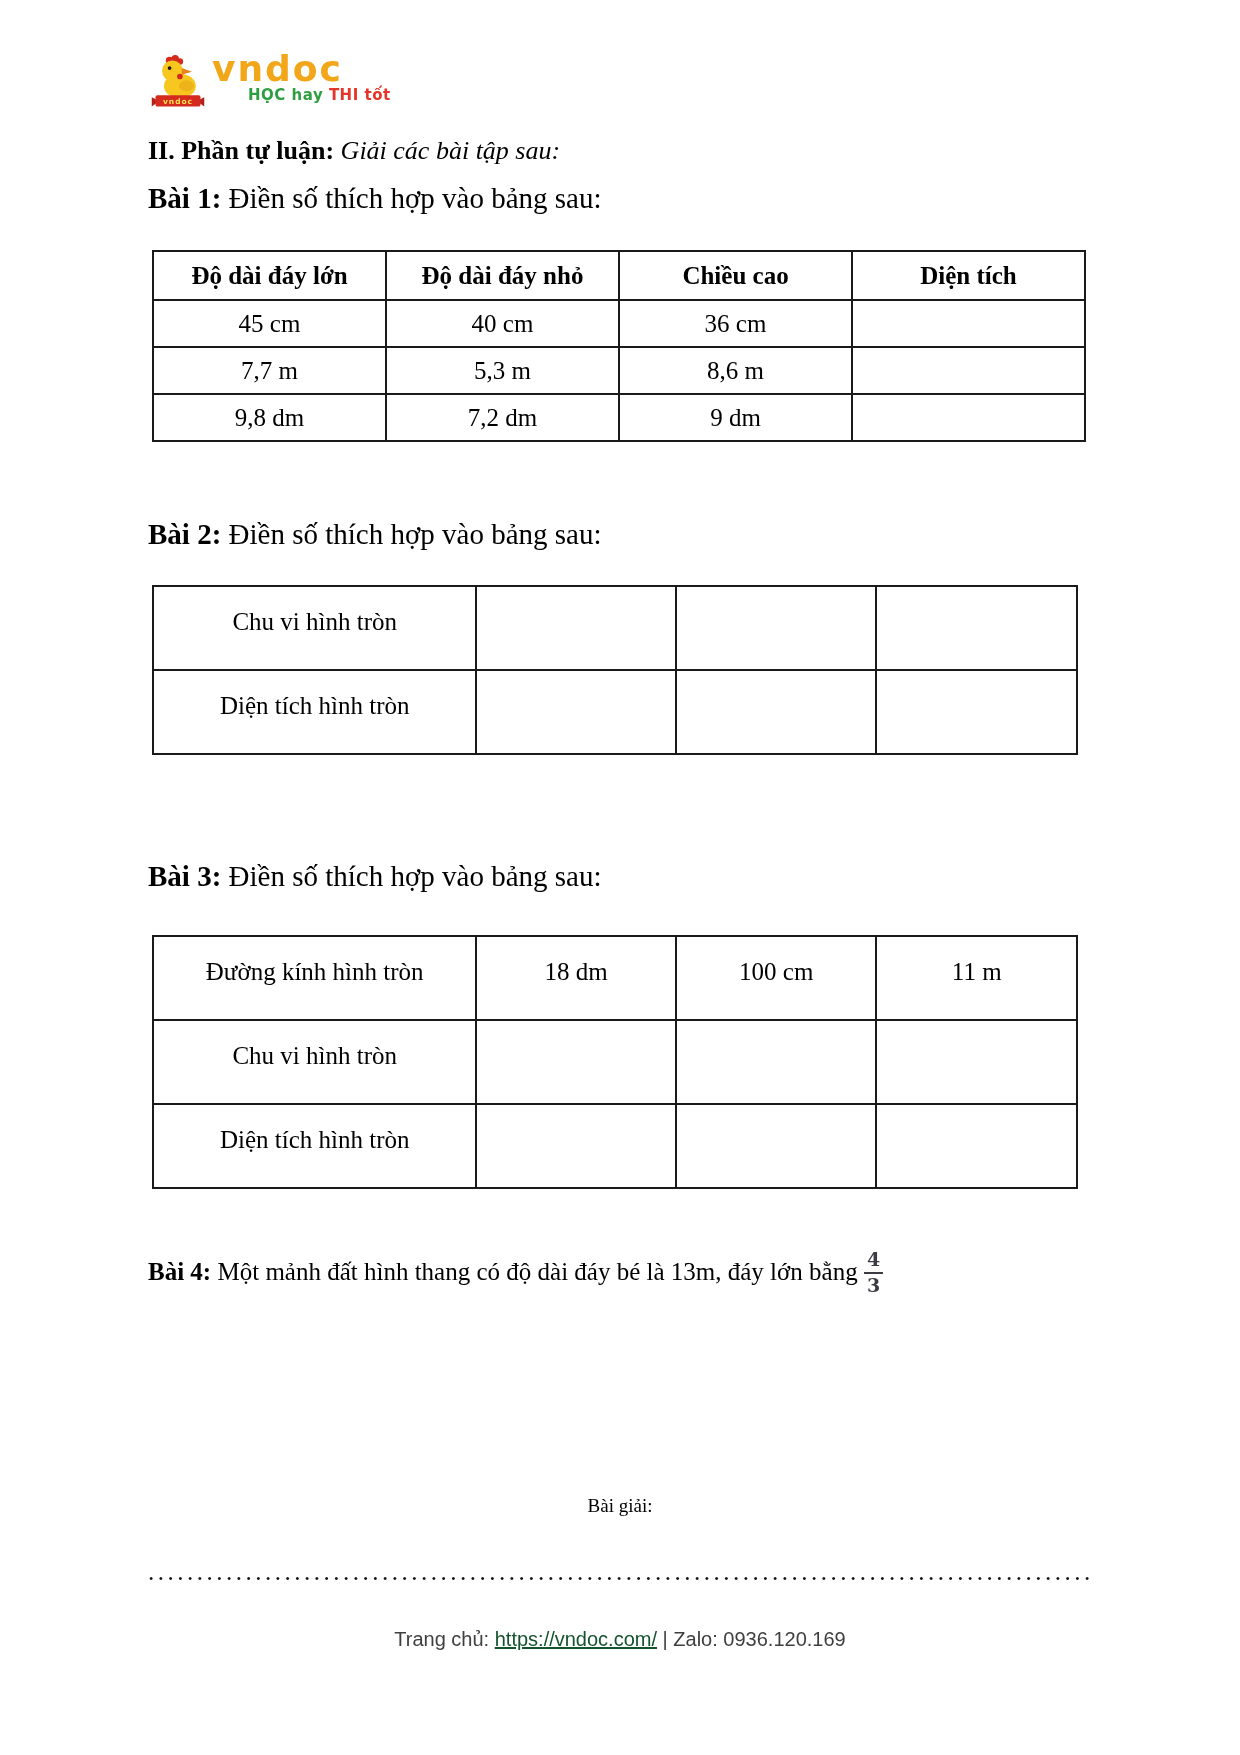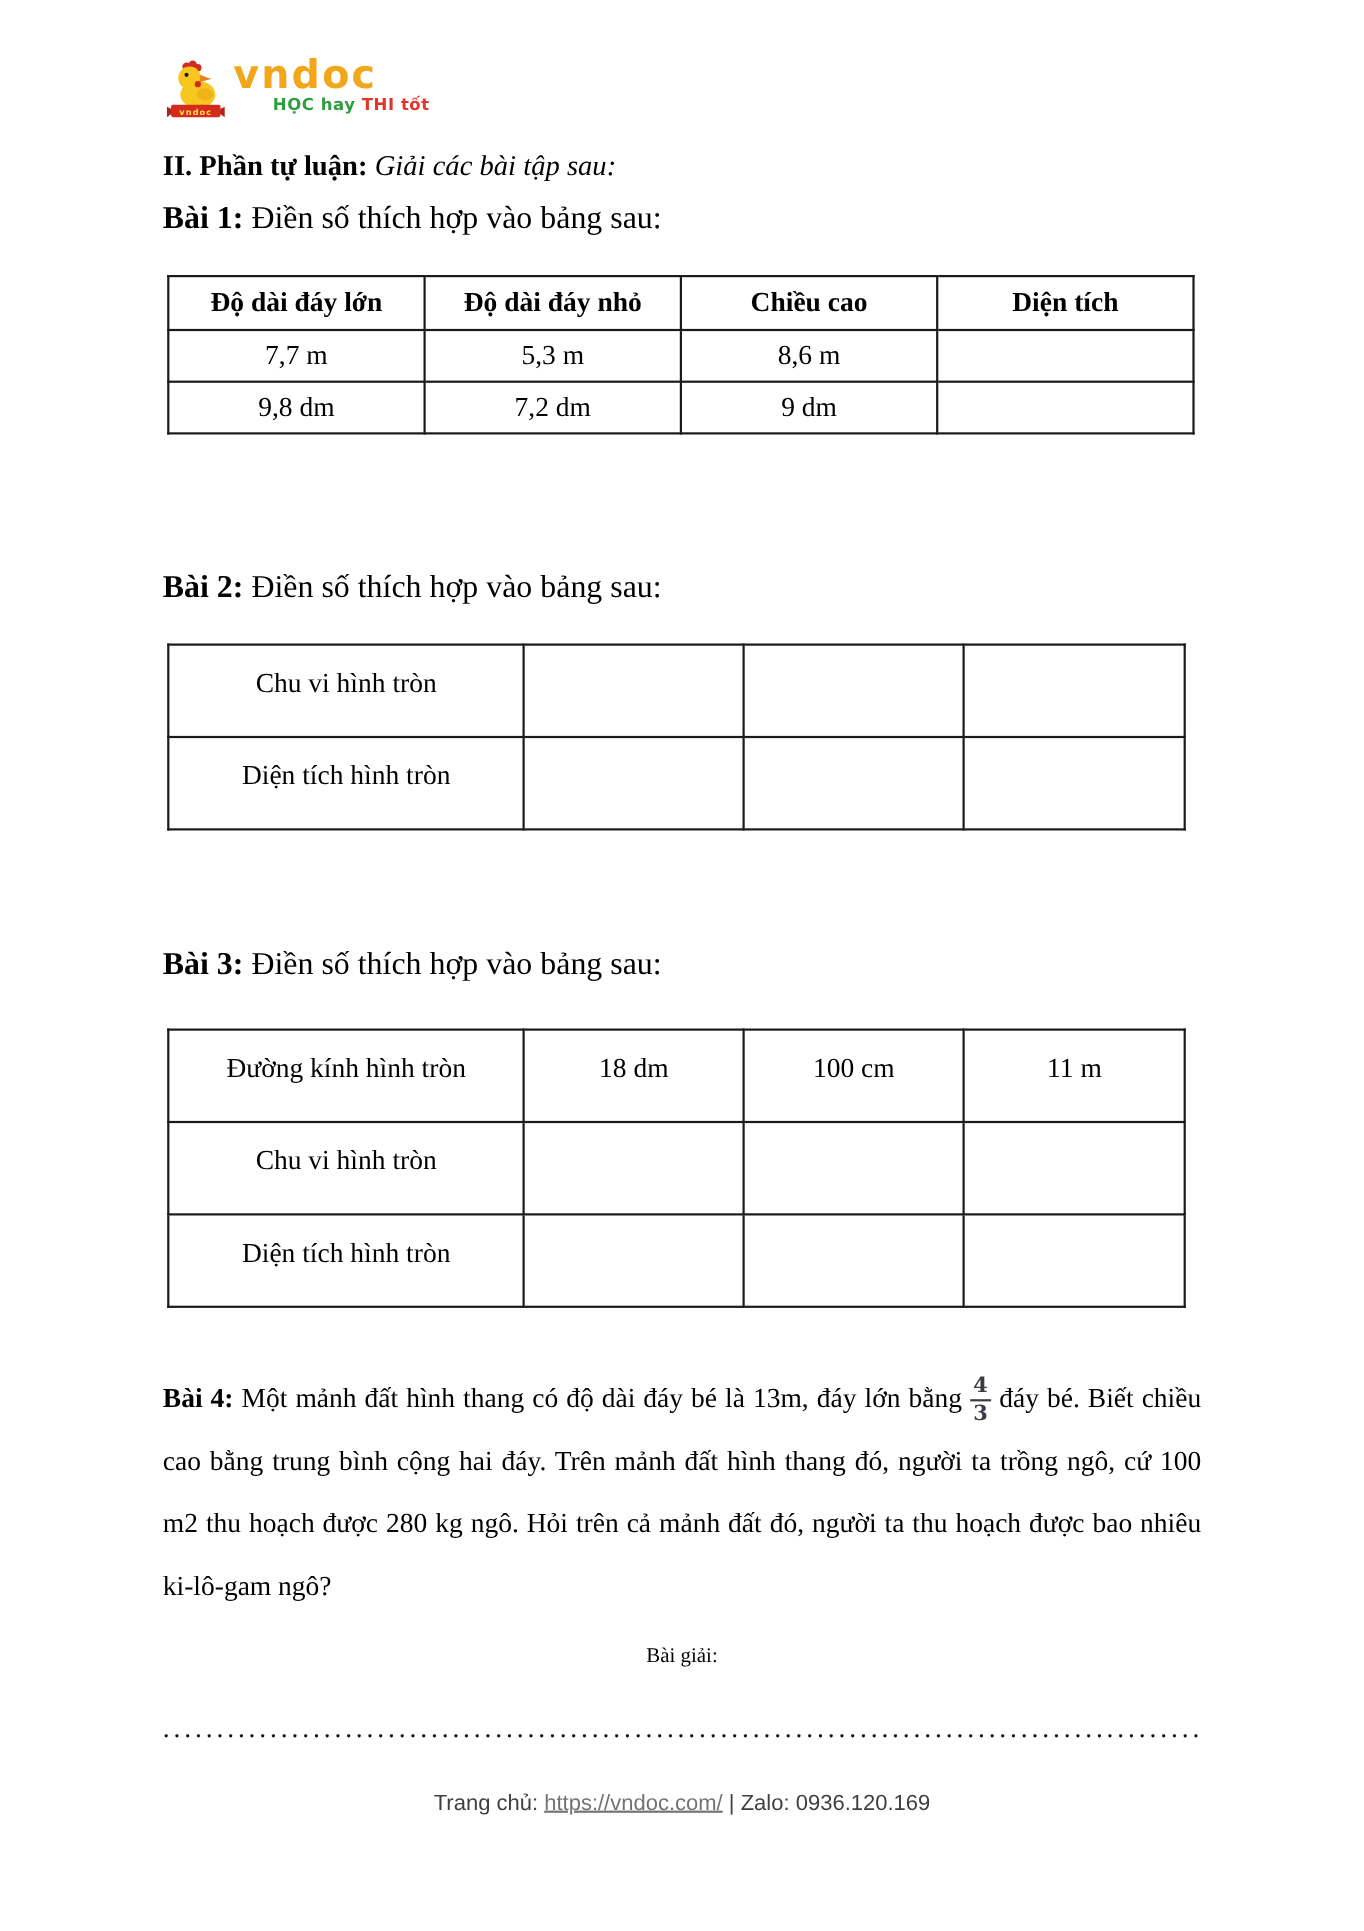--- a/index.html
+++ b/index.html
@@ -57,21 +57,21 @@
   .dots{
     position:absolute;left:148px;top:1558px;width:941px;height:34px;
     overflow:hidden;white-space:nowrap;
     font-size:25px;letter-spacing:3.5px;color:#111;
   }
   
   .footer{
     position:absolute;left:0;top:1628px;width:1240px;text-align:center;
     font-family:"Liberation Sans",sans-serif;font-size:20px;color:#3f3f3f;
   }
-  .footer a{color:#737373;text-decoration:underline;}
+  .footer a{color:#14532d;text-decoration:underline;}
 </style>
 </head>
 <body>
 
 <div class="page">
 
   <div class="logo">
     <svg width="60" height="64" viewBox="0 0 64 68">
       <circle cx="23" cy="9" r="4" fill="#D42B1E"></circle>
       <circle cx="29" cy="7" r="4" fill="#D42B1E"></circle>
@@ -105,20 +105,26 @@
 
   <table class="t t1">
     <tbody>
         <tr>
       <th>Độ dài đáy lớn</th>
       <th>Độ dài đáy nhỏ</th>
       <th>Chiều cao</th>
       <th>Diện tích</th>
     </tr>
     <tr>
+      <td>45 cm</td>
+      <td>40 cm</td>
+      <td>36 cm</td>
+      <td></td>
+    </tr>
+    <tr>
       <td>7,7 m</td>
       <td>5,3 m</td>
       <td>8,6 m</td>
       <td></td>
     </tr>
     <tr>
       <td>9,8 dm</td>
       <td>7,2 dm</td>
       <td>9 dm</td>
       <td></td>
@@ -185,21 +191,20 @@
       <td></td>
       <td></td>
     </tr>
   </tbody>
     </table>
 
   <div class="p4">
     <span class="p-label">Bài 4:</span>
     <span>Một mảnh đất hình thang có độ dài đáy bé là 13m, đáy lớn bằng</span>
     <span class="frac"><span class="num">4</span><span class="den">3</span></span>
-    <span>đáy bé. Biết chiều cao bằng trung bình cộng hai đáy. Trên mảnh đất hình thang đó, người ta trồng ngô, cứ 100 m2 thu hoạch được 280 kg ngô. Hỏi trên cả mảnh đất đó, người ta thu hoạch được bao nhiêu ki-lô-gam ngô?</span>
   </div>
 
   <div class="solution">Bài giải:</div>
 
   <div class="dots">........................................................................................................................</div>
 
   <div class="footer">
     <span>Trang chủ:</span>
     <a href="#">https://vndoc.com/</a>
     <span>| Zalo: 0936.120.169</span>

